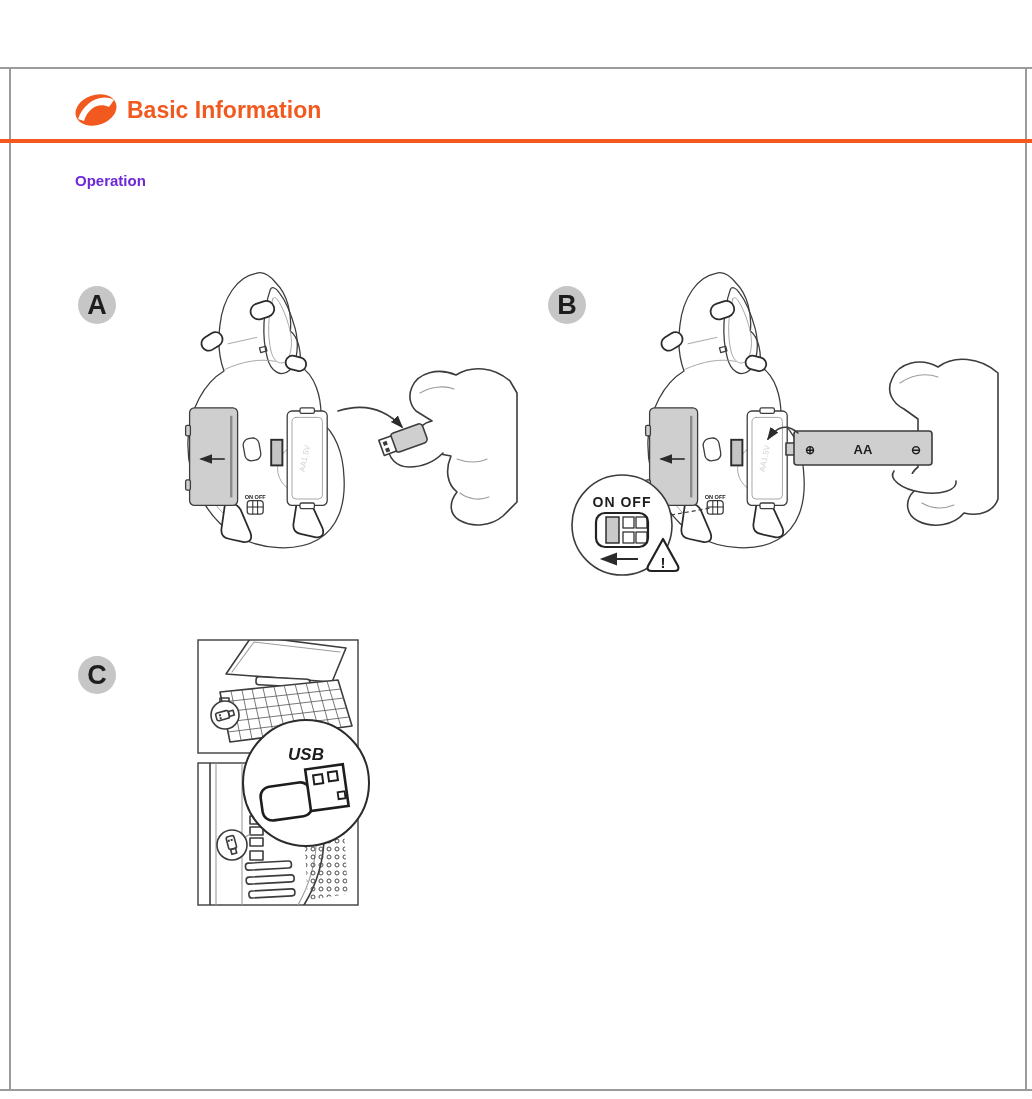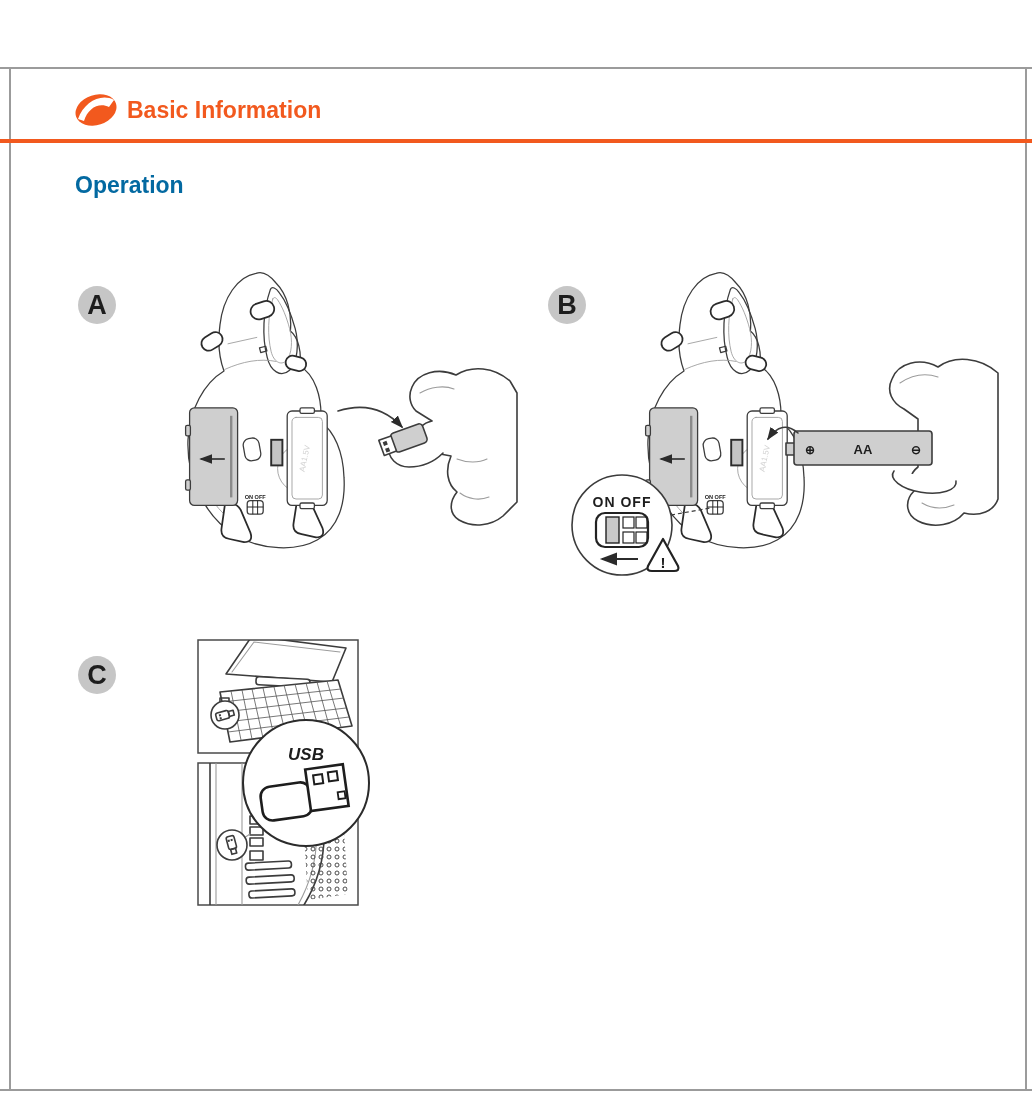--- a/index.html
+++ b/index.html
@@ -6,21 +6,21 @@
   .page{position:relative;width:1032px;height:1099px;background:#ffffff;overflow:hidden;
         font-family:"Liberation Sans", sans-serif;}
   .frame{position:absolute;background:#9B9B9B;}
   .frame.top{left:0;top:67px;width:1032px;height:2px;}
   .frame.bottom{left:0;top:1089px;width:1032px;height:2px;}
   .frame.left{left:9px;top:67px;width:2px;height:1024px;}
   .frame.right{left:1025px;top:67px;width:2px;height:1024px;}
   .header{position:absolute;left:74px;top:90px;display:flex;align-items:center;gap:9px;}
   .header h1{margin:0;font-size:23px;font-weight:bold;color:#F2591E;}
   .orange-rule{position:absolute;left:0;top:139px;width:1032px;height:4px;background:#F2591E;}
-  .section-title{position:absolute;left:75px;top:172px;margin:0;font-size:23px;font-weight:bold;color:#0369a1;}
+  .section-title{position:absolute;left:75px;top:172px;margin:0;font-size:15px;font-weight:bold;color:#6d28d9;}
   .fig-label{position:absolute;width:38px;height:38px;border-radius:50%;background:#C6C6C6;
              color:#1D1D1D;font-size:27px;font-weight:bold;display:flex;align-items:center;justify-content:center;}
   #label-a{left:78px;top:286px;}
   #label-b{left:548px;top:286px;}
   #label-c{left:78px;top:656px;}
   .figsvg{position:absolute;}
   #fig-a{left:160px;top:263px;}
   #fig-b{left:560px;top:263px;}
   #fig-c{left:190px;top:630px;}
   

